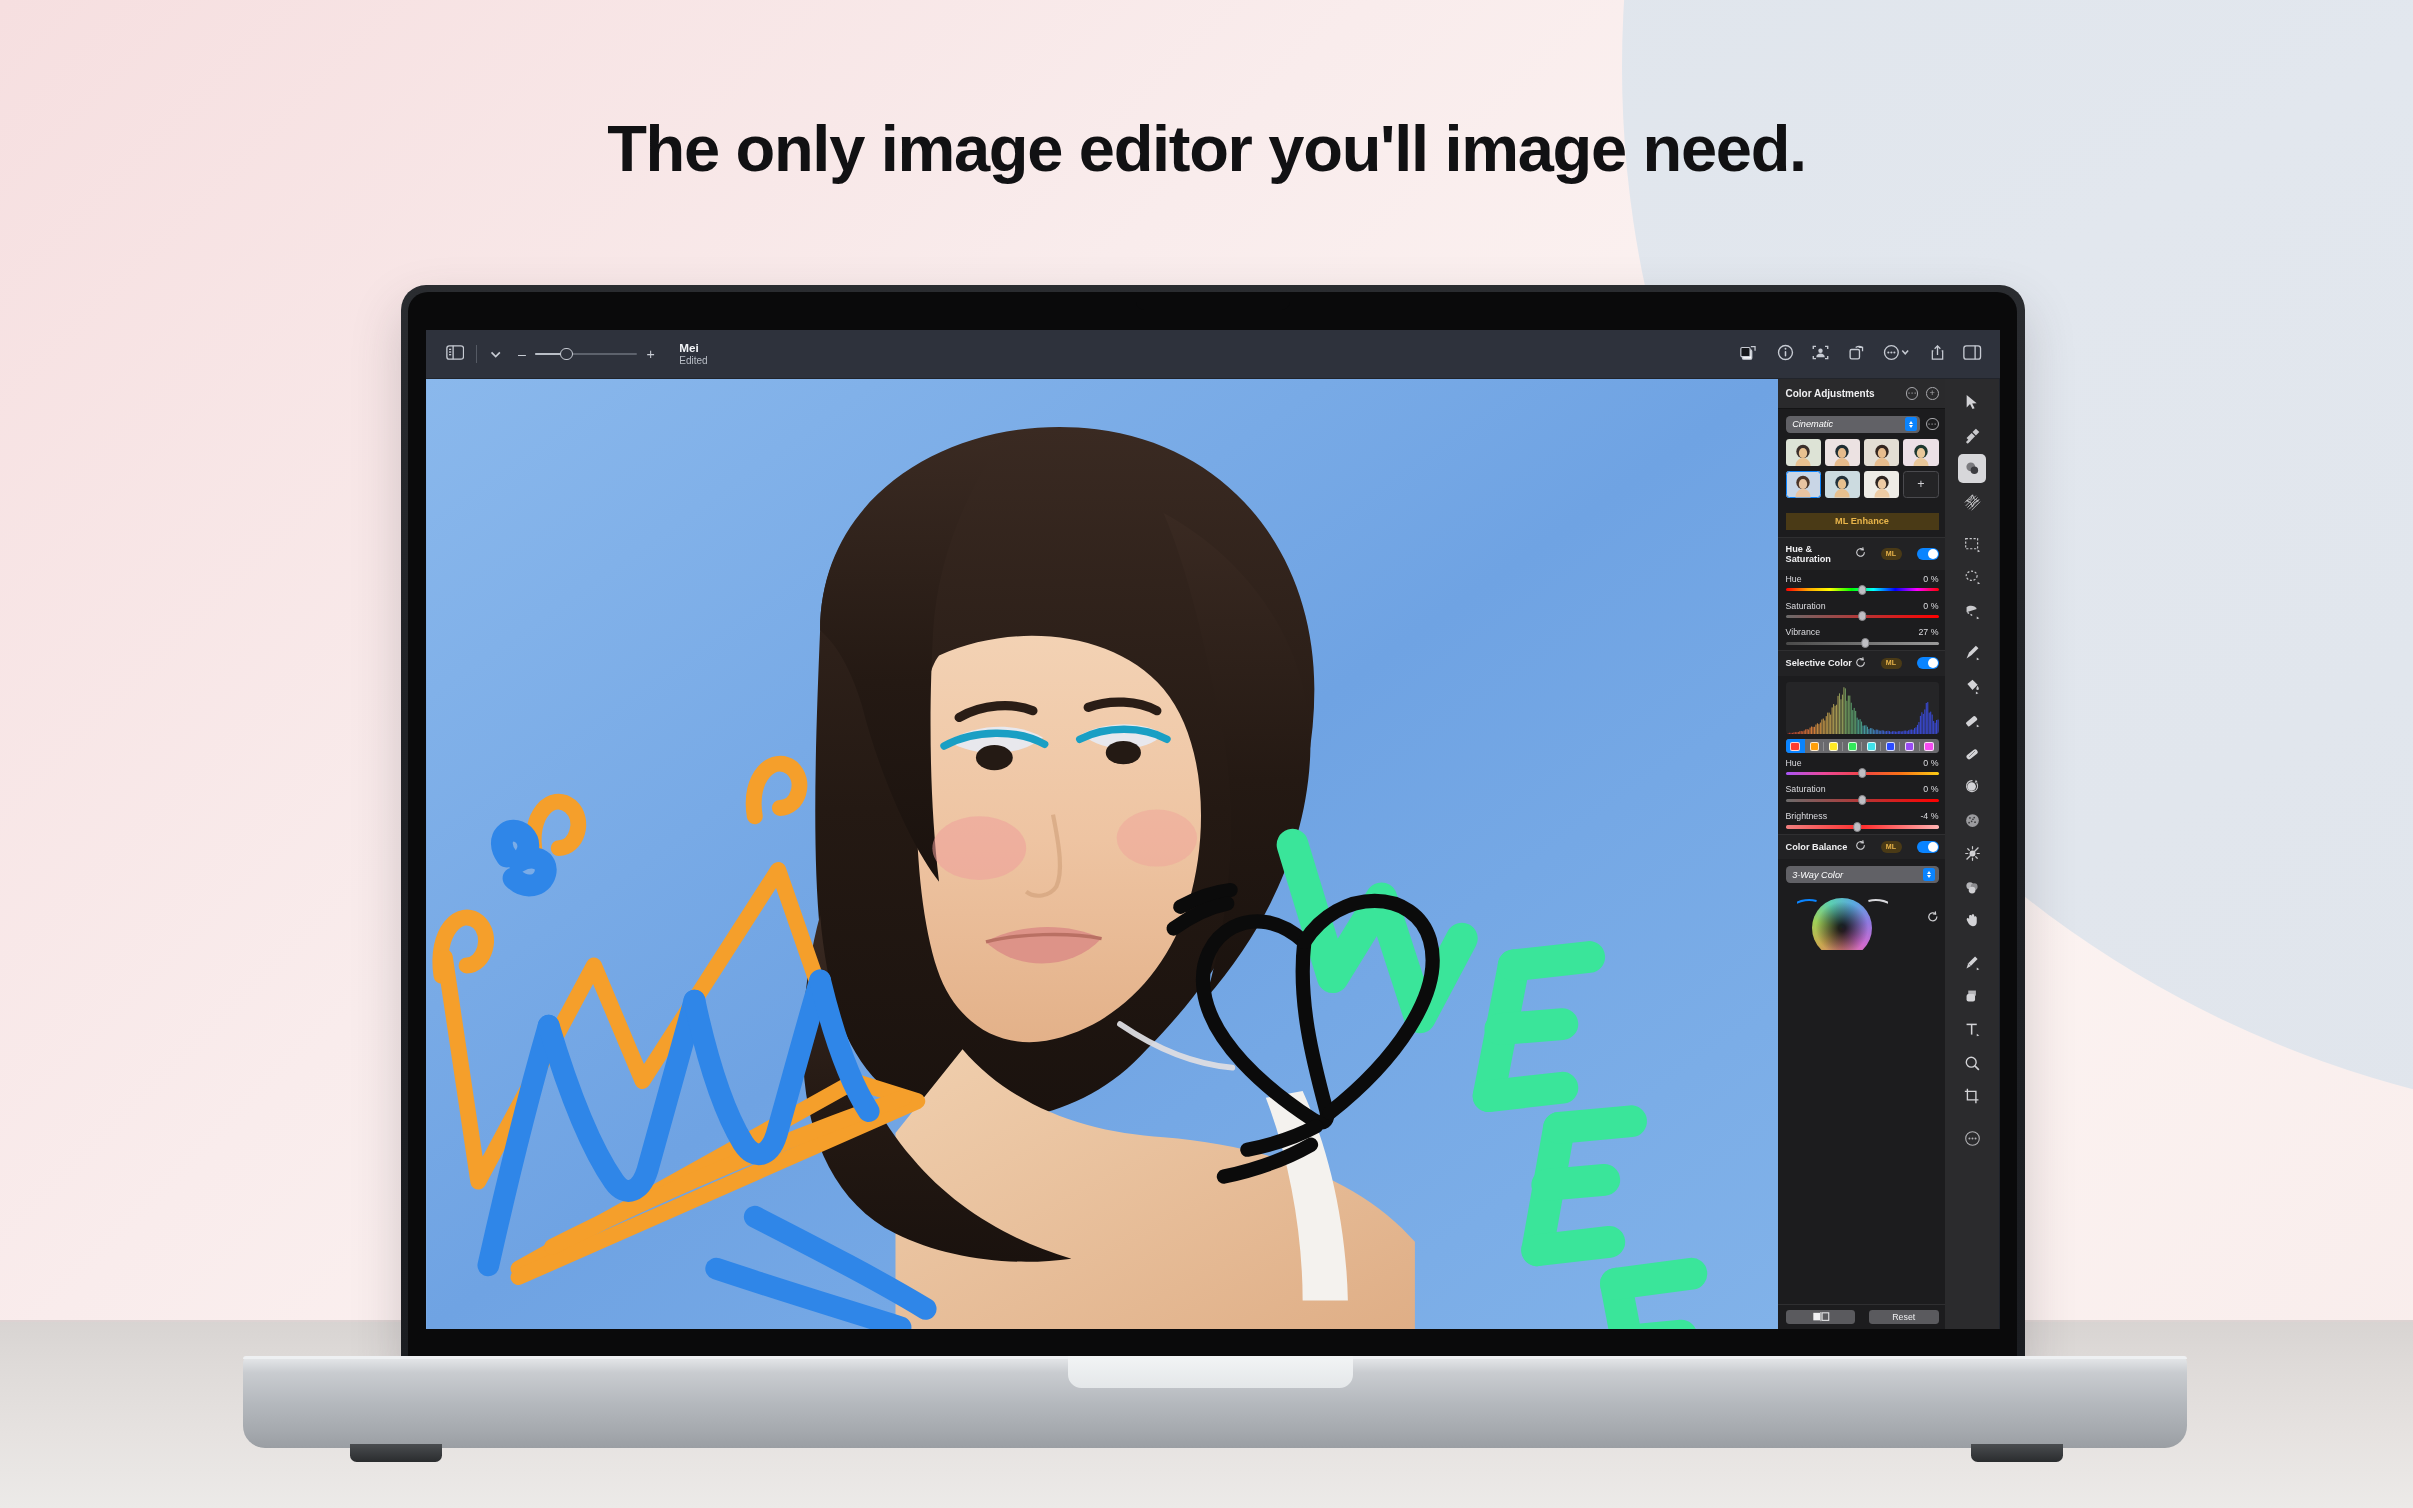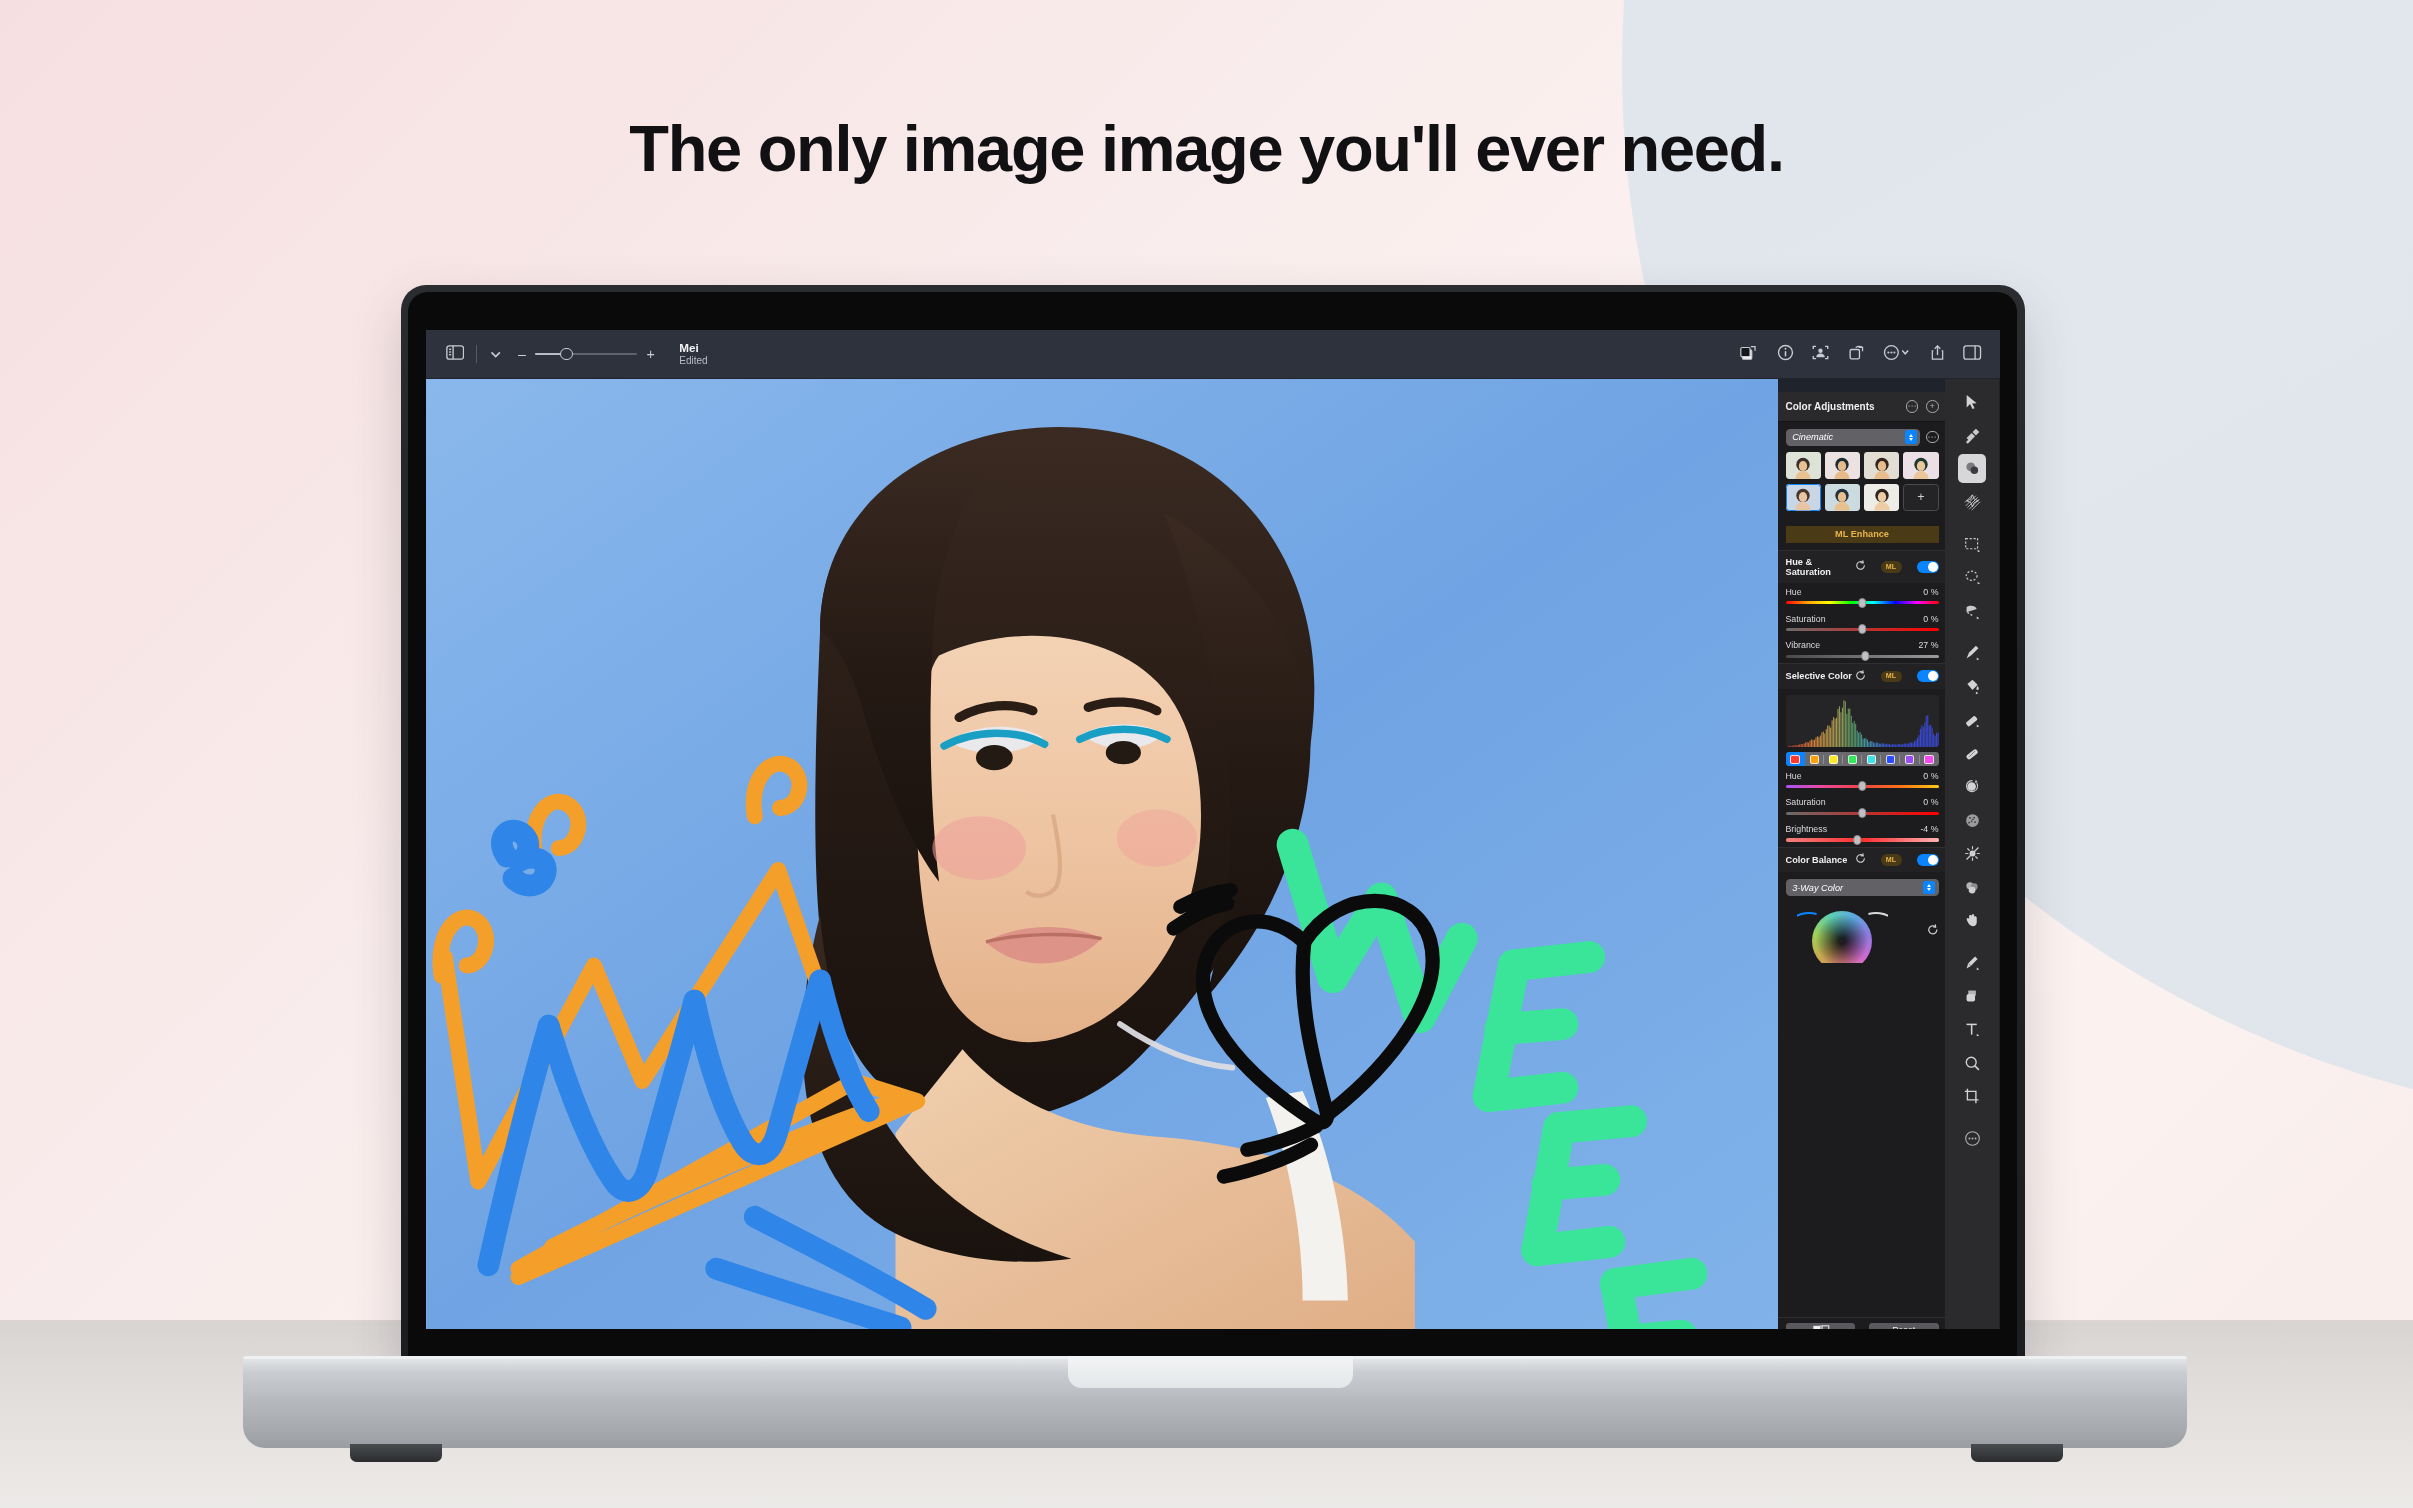--- a/index.html
+++ b/index.html
@@ -114,21 +114,21 @@
   
   .canvas {
     position:absolute; left:0; top:49px; width:1352px; height:950px;
     overflow:hidden;
     background: linear-gradient(160deg,#7fb0e8 0%,#6ea2e2 30%,#83b4ea 62%,#7db0e8 100%);
   }
   .canvas svg { position:absolute; left:0; top:0; }
 
   
   .panel {
-    position:absolute; left:1352px; top:62px; width:168px; height:950px;
+    position:absolute; left:1352px; top:49px; width:168px; height:950px;
     background:#1c1c1e; color:#e8e8ea;
     font-size:9.2px;
     overflow:hidden;
   }
   .p-head {
     height:30px; display:flex; align-items:center; padding:0 7.5px;
     background:#2a2a2c; border-bottom:0.8px solid #141415;
   }
   .p-head-title { font-size:10px; font-weight:700; color:#f0f0f2; }
   .p-head-icons { margin-left:auto; display:flex; gap:7.5px; }
@@ -233,21 +233,21 @@
 </head>
 <body>
 
 <div id="bg">
   <div class="bg-pink"></div>
   <div class="bg-circle"></div>
   <div class="bg-desk-edge"></div>
   <div class="bg-desk"></div>
 </div>
 
-<div id="headline">The only image image you'll ever need.</div>
+<div id="headline">The only image editor you'll image need.</div>
 
 <div id="laptop">
   <div class="lid"></div>
   <div class="lid-inner"></div>
   <div class="notch"></div>
 
   <div class="screen">
 
     <div class="toolbar">
       <div class="tb-left">

